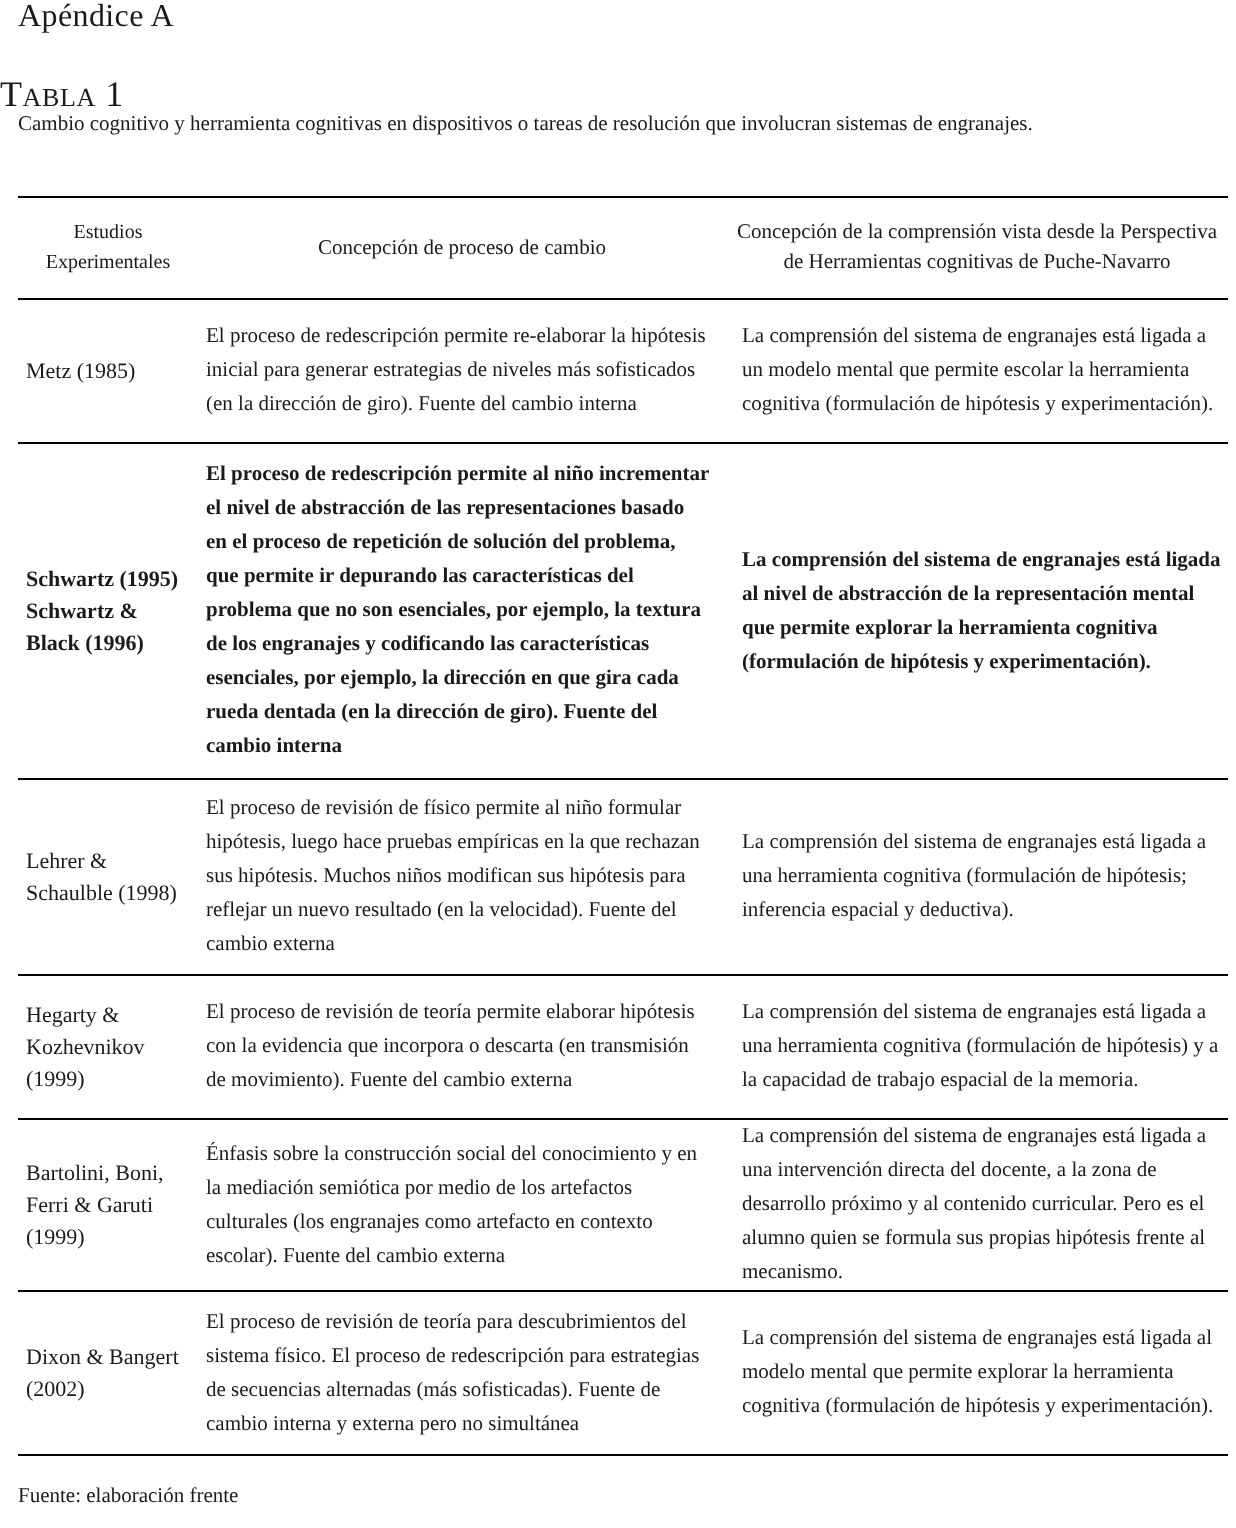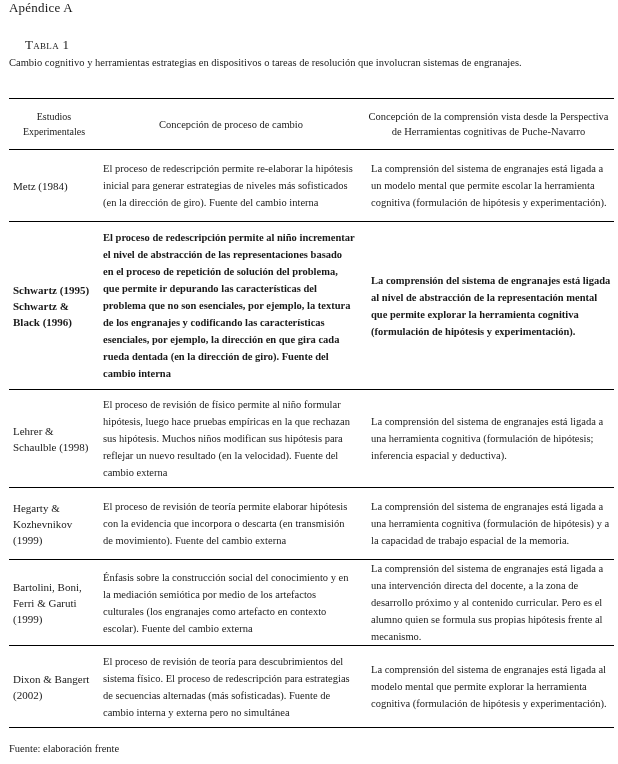--- a/index.html
+++ b/index.html
@@ -3,25 +3,25 @@
 <meta charset="utf-8">
 <style>
   html, body { margin: 0; padding: 0; background: #ffffff; }
   body {
     width: 618px; height: 764px; position: relative; overflow: hidden;
     font-family: "Liberation Serif", "DejaVu Serif", serif;
     color: #1a1a1a;
   }
   .appendix-title {
     position: absolute; left: 9px; top: 0px;
-    font-size: 13px; letter-spacing: 0.2px;
+    font-size: 16px; letter-spacing: 0.2px;
   }
   .table-label {
-    position: absolute; left: 25px; top: 37px;
-    font-size: 13px; font-variant: small-caps; letter-spacing: 0.3px;
+    position: absolute; left: 0; top: 37px;
+    font-size: 18px; font-variant: small-caps; letter-spacing: 0.3px;
   }
   .table-caption {
     position: absolute; left: 9px; top: 54px; width: 540px;
     font-size: 10.5px; line-height: 17px;
   }
   .data-table {
     position: absolute; left: 9px; top: 98px; width: 605px;
     border-collapse: collapse; table-layout: fixed;
     font-size: 10.5px;
   }
@@ -50,38 +50,38 @@
   .source-note {
     position: absolute; left: 9px; top: 743px;
     font-size: 10.5px;
   }
 </style>
 </head>
 <body>
 
 <div class="appendix-title">Apéndice A</div>
 <div class="table-label">Tabla 1</div>
-<div class="table-caption">Cambio cognitivo y herramientas estrategias en dispositivos o tareas de resolución que involucran sistemas de engranajes.</div>
+<div class="table-caption">Cambio cognitivo y herramienta cognitivas en dispositivos o tareas de resolución que involucran sistemas de engranajes.</div>
 
 <table class="data-table">
   <colgroup>
       <col class="c1">
       <col class="c2">
       <col class="c3">
     </colgroup>
   <thead>
     <tr>
       <th class="h1">Estudios Experimentales</th>
       <th>Concepción de proceso de cambio</th>
       <th>Concepción de la comprensión vista desde la Perspectiva de Herramientas cognitivas de Puche-Navarro</th>
     </tr>
   </thead>
   <tbody>
     <tr class="r1">
-      <td class="study">Metz (1984)</td>
+      <td class="study">Metz (1985)</td>
       <td class="proc">El proceso de redescripción permite re-elaborar la hipótesis inicial para generar estrategias de niveles más sofisticados (en la dirección de giro). Fuente del cambio interna</td>
       <td class="comp">La comprensión del sistema de engranajes está ligada a un modelo mental que permite escolar la herramienta cognitiva (formulación de hipótesis y experimentación).</td>
     </tr>
     <tr class="r2">
       <td class="study">Schwartz (1995) Schwartz &amp; Black (1996)</td>
       <td class="proc">El proceso de redescripción permite al niño incrementar el nivel de abstracción de las representaciones basado en el proceso de repetición de solución del problema, que permite ir depurando las características del problema que no son esenciales, por ejemplo, la textura de los engranajes y codificando las características esenciales, por ejemplo, la dirección en que gira cada rueda dentada (en la dirección de giro). Fuente del cambio interna</td>
       <td class="comp">La comprensión del sistema de engranajes está ligada al nivel de abstracción de la representación mental que permite explorar la herramienta cognitiva (formulación de hipótesis y experimentación).</td>
     </tr>
     <tr class="r3">
       <td class="study">Lehrer &amp; Schaulble (1998)</td>

